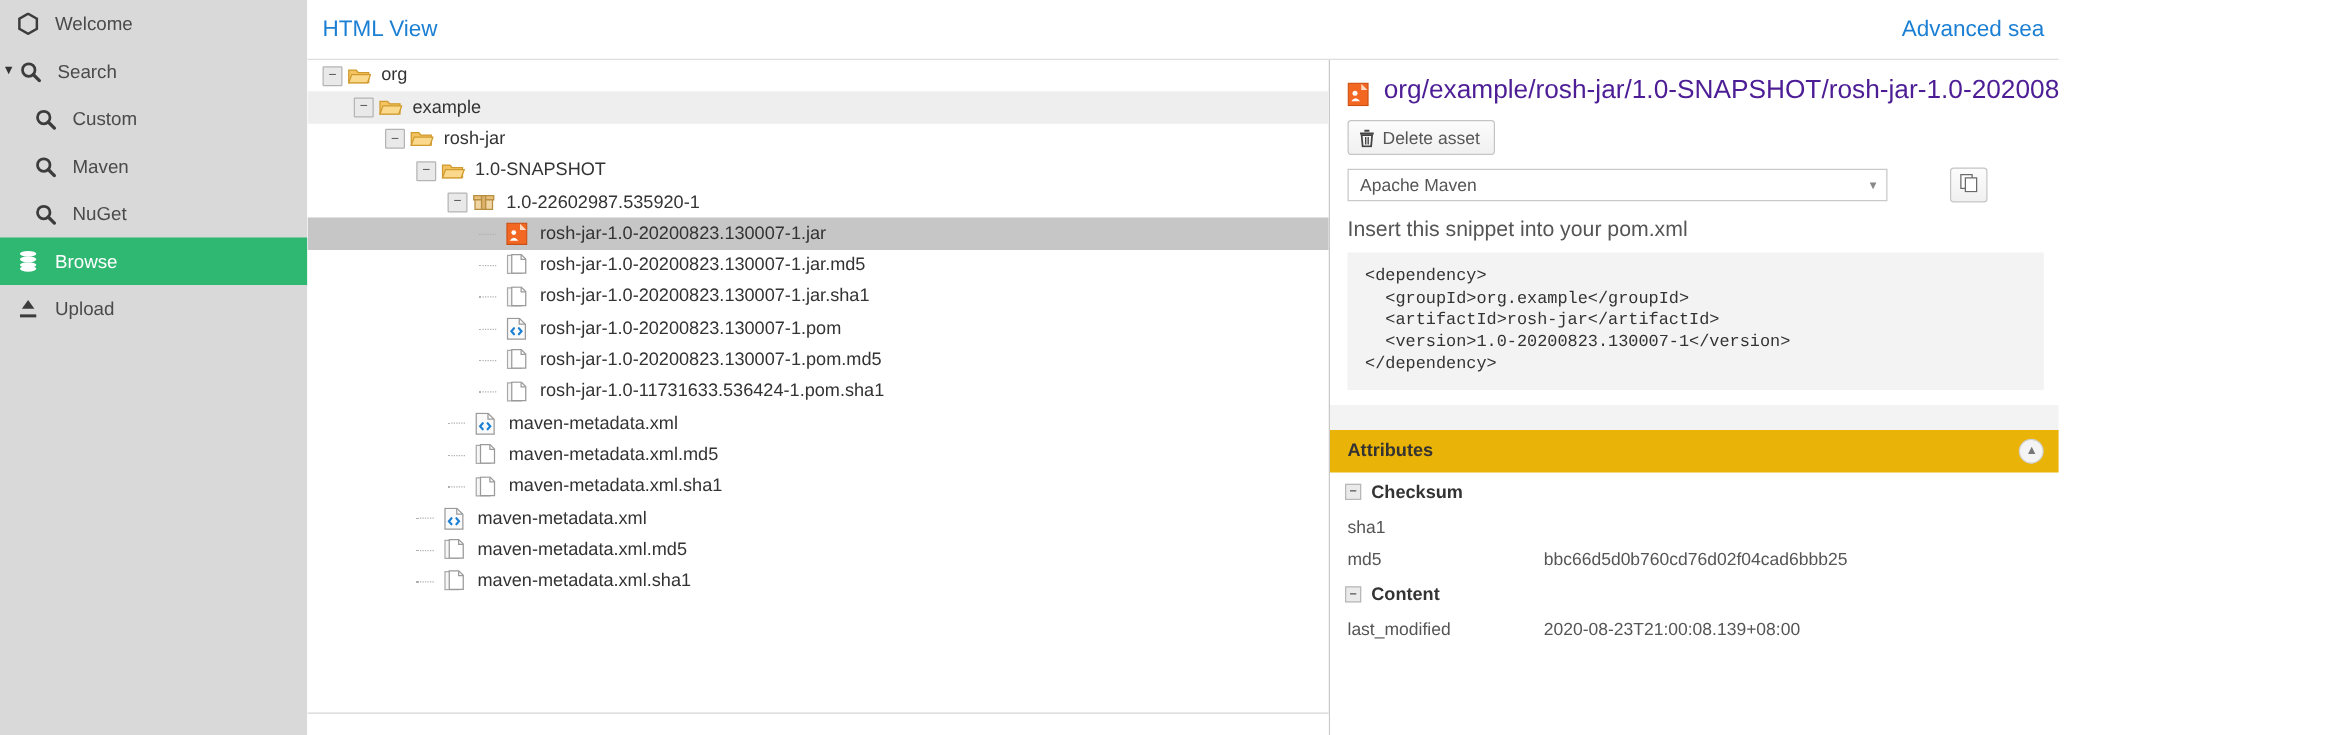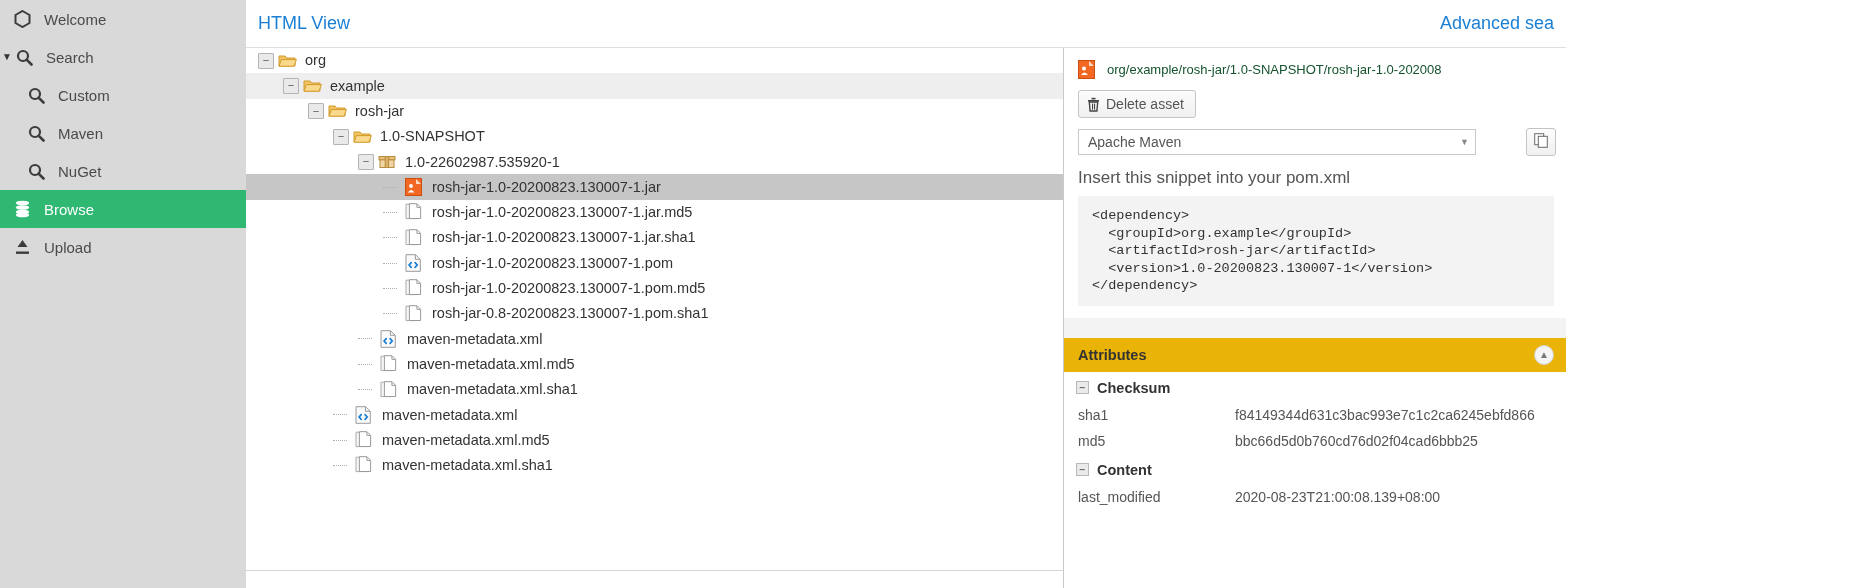--- a/index.html
+++ b/index.html
@@ -105,23 +105,23 @@
   .tree-label { line-height: 1; }
 
   
   .detail {
     flex: 1 1 auto; min-width: 0;
     background: #ffffff;
     overflow: hidden;
     position: relative;
   }
   .detail-header {
-    display: flex; align-items: center;
+    display: flex; align-items: flex-end;
     padding: 12px 0 8px 14px;
-    font-size: 13px; color: #14532d;
+    font-size: 21px; color: #4c1d95;
     white-space: nowrap;
   }
   .detail-header .tree-icon { width: 20px; margin-right: 9px; }
   .toolbar { padding: 4px 0 10px 14px; }
   .btn {
     display: inline-flex; align-items: center;
     height: 28px; padding: 0 11px 0 8px;
     background: linear-gradient(#fcfcfc,#f0f0f0);
     border: 1px solid #c4c4c4;
     border-radius: 3px;
@@ -408,21 +408,21 @@
             <span class="tree-indent" style="width: 137px;"></span>
             <span class="dots"></span>
             <span style="width: 6px; flex: 0 0 auto;"></span>
             <span class="tree-icon">
               <svg width="19" height="18" viewBox="0 0 19 18">
                 <path d="M1 1.2 h7.6 l3.4 3.4 v11 H1 Z" fill="#f7f7f7" stroke="#aaaaaa"></path>
                 <path d="M4.4 0.7 h7.6 l3.6 3.6 v11.2 H4.4 Z" fill="#ffffff" stroke="#9a9a9a"></path>
                 <path d="M11.9 0.9 V4.4 H15.4" fill="none" stroke="#9a9a9a"></path>
               </svg>
             </span>
-            <span class="tree-label">rosh-jar-0.8-20200823.130007-1.pom.sha1</span>
+            <span class="tree-label">rosh-jar-1.0-11731633.536424-1.pom.sha1</span>
           </div>
           <div class="tree-row">
             <span class="tree-indent" style="width: 112px;"></span>
             <span class="dots"></span>
             <span style="width: 6px; flex: 0 0 auto;"></span>
             <span class="tree-icon">
               <svg width="17" height="18" viewBox="0 0 17 18">
                 <path d="M1 0.7 h9.5 L15.3 5.4 V17.3 H1 Z" fill="#fafafa" stroke="#9a9a9a"></path>
                 <path d="M10.4 0.9 V5.3 H15" fill="none" stroke="#9a9a9a"></path>
                 <path d="M6.2 8.6 L4.1 11 L6.2 13.4" fill="none" stroke="#1b7fd4" stroke-width="1.7" stroke-linecap="round"></path>
@@ -559,21 +559,20 @@
           <span class="collapse-circle">▲</span>
         </div>
 
         <div id="attr-groups">
             <div class="group-row">
               <span class="group-toggle">−</span>
               <span>Checksum</span>
             </div>
             <div class="kv">
               <span class="k">sha1</span>
-              <span class="v">f84149344d631c3bac993e7c1c2ca6245ebfd866</span>
             </div>
             <div class="kv">
               <span class="k">md5</span>
               <span class="v">bbc66d5d0b760cd76d02f04cad6bbb25</span>
             </div>
             <div class="group-row">
               <span class="group-toggle">−</span>
               <span>Content</span>
             </div>
             <div class="kv">

